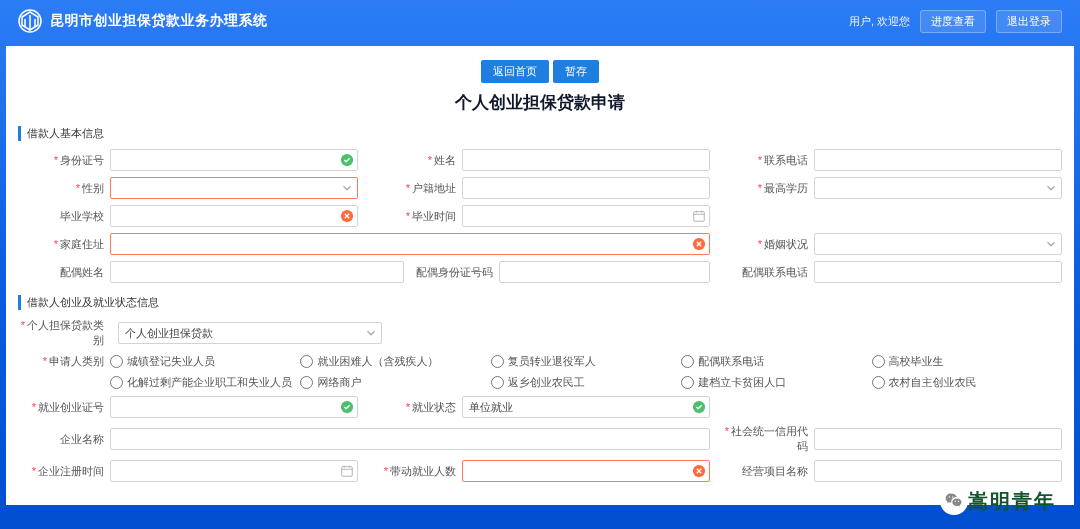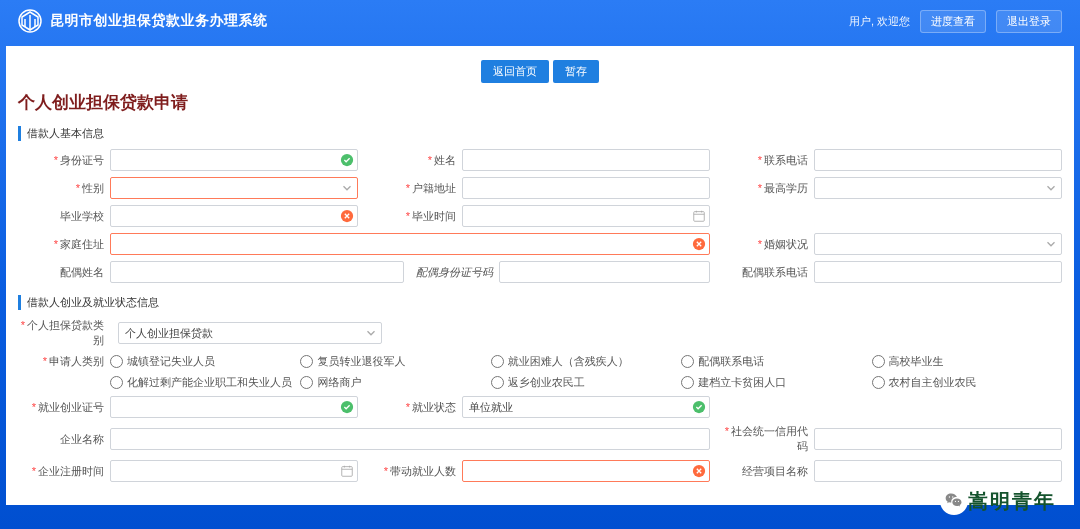--- a/index.html
+++ b/index.html
@@ -8,42 +8,42 @@
 .logo-box{display:flex;align-items:center;gap:8px;}
 .logo-icon{width:24px;height:24px;}
 .app-title{font-size:14px;font-weight:600;letter-spacing:0.5px;}
 .top-right{margin-left:auto;display:flex;align-items:center;gap:10px;}
 .welcome{font-size:11px;opacity:0.92;}
 .top-btn{background:rgba(255,255,255,0.12);border:1px solid rgba(255,255,255,0.3);color:#fff;font-size:11px;padding:3px 10px;border-radius:3px;cursor:pointer;}
 .panel{position:absolute;left:6px;right:6px;top:46px;bottom:24px;background:#fff;overflow:hidden;}
 .panel-inner{padding:10px 12px 0 12px;height:100%;overflow:auto;}
 .btn-row{display:flex;justify-content:center;gap:4px;margin:4px 0 8px 0;}
 .btn-primary{background:#1f7fe0;color:#fff;border:none;font-size:11px;padding:4px 12px;border-radius:2px;cursor:pointer;}
-.page-title{text-align:left;font-size:17px;font-weight:600;color:#7f1d1d;margin:6px 0 12px 0;}
+.page-title{text-align:center;font-size:17px;font-weight:600;color:#0f172a;margin:6px 0 12px 0;}
 .section-head{border-left:3px solid #1f7fe0;padding-left:6px;font-size:11px;color:#333;margin:4px 0 8px 0;font-weight:500;}
 .grid{display:grid;grid-template-columns:repeat(3,1fr);gap:6px 12px;}
 .span2{grid-column:span 2;}
 .span3{grid-column:span 3;}
 .field{display:flex;align-items:center;}
 .label{width:86px;text-align:right;font-size:11px;color:#555;flex-shrink:0;}
 .req::before{content:'*';color:#f44;margin-right:2px;}
 .input-wrap{position:relative;flex:1;margin-left:6px;}
 .ipt{width:100%;height:22px;border:1px solid #d0d4da;border-radius:2px;font-size:11px;padding:0 22px 0 6px;color:#444;background:#fff;}
 .ipt.err{border-color:#ff7a59;}
 .ipt.sel{appearance:none;background:#fff;}
 .suffix{position:absolute;right:4px;top:50%;transform:translateY(-50%);width:14px;height:14px;pointer-events:none;}
 .suffix svg{width:14px;height:14px;}
 .radio-row{display:flex;align-items:flex-start;gap:0;}
 .radio-grid{flex:1;margin-left:6px;display:grid;grid-template-columns:repeat(5,1fr);row-gap:6px;}
 .radio-item{display:flex;align-items:center;gap:4px;font-size:11px;color:#555;}
 .radio-item input{margin:0;}
 .subform-wrap{display:flex;flex:1;gap:12px;margin-left:6px;}
 .subform-wrap .input-wrap{flex:1;margin-left:0;}
 .subfield{display:flex;align-items:center;flex:1;}
-.sublabel{font-size:11px;color:#555;margin-right:6px;white-space:nowrap;font-style:italic;}
+.sublabel{font-size:11px;color:#555;margin-right:6px;white-space:nowrap;}
 .footer-mark{position:absolute;right:24px;bottom:14px;display:flex;align-items:center;gap:0;color:#14532d;}
 .footer-mark .txt{font-size:20px;font-weight:700;letter-spacing:2px;}
 .wechat-ico{width:28px;height:28px;border-radius:50%;background:#fff;display:flex;align-items:center;justify-content:center;}
 .wechat-ico svg{width:20px;height:20px;}
 </style>
 </head>
 <body>
 
 <div class="topbar">
   <div class="logo-box">
@@ -193,25 +193,25 @@
 
       <div class="field span3 radio-row">
         <div class="label req">申请人类别</div>
         <div class="radio-grid">
           <label class="radio-item">
               <input type="radio" name="ac" style="">
               <span>城镇登记失业人员</span>
             </label>
           <label class="radio-item">
               <input type="radio" name="ac" style="">
+              <span>就业困难人（含残疾人）</span>
+            </label>
+          <label class="radio-item">
+              <input type="radio" name="ac" style="">
               <span>复员转业退役军人</span>
-            </label>
-          <label class="radio-item">
-              <input type="radio" name="ac" style="">
-              <span>就业困难人（含残疾人）</span>
             </label>
           <label class="radio-item">
               <input type="radio" name="ac" style="">
               <span>配偶联系电话</span>
             </label>
           <label class="radio-item">
               <input type="radio" name="ac" style="">
               <span>高校毕业生</span>
             </label>
           <label class="radio-item">

